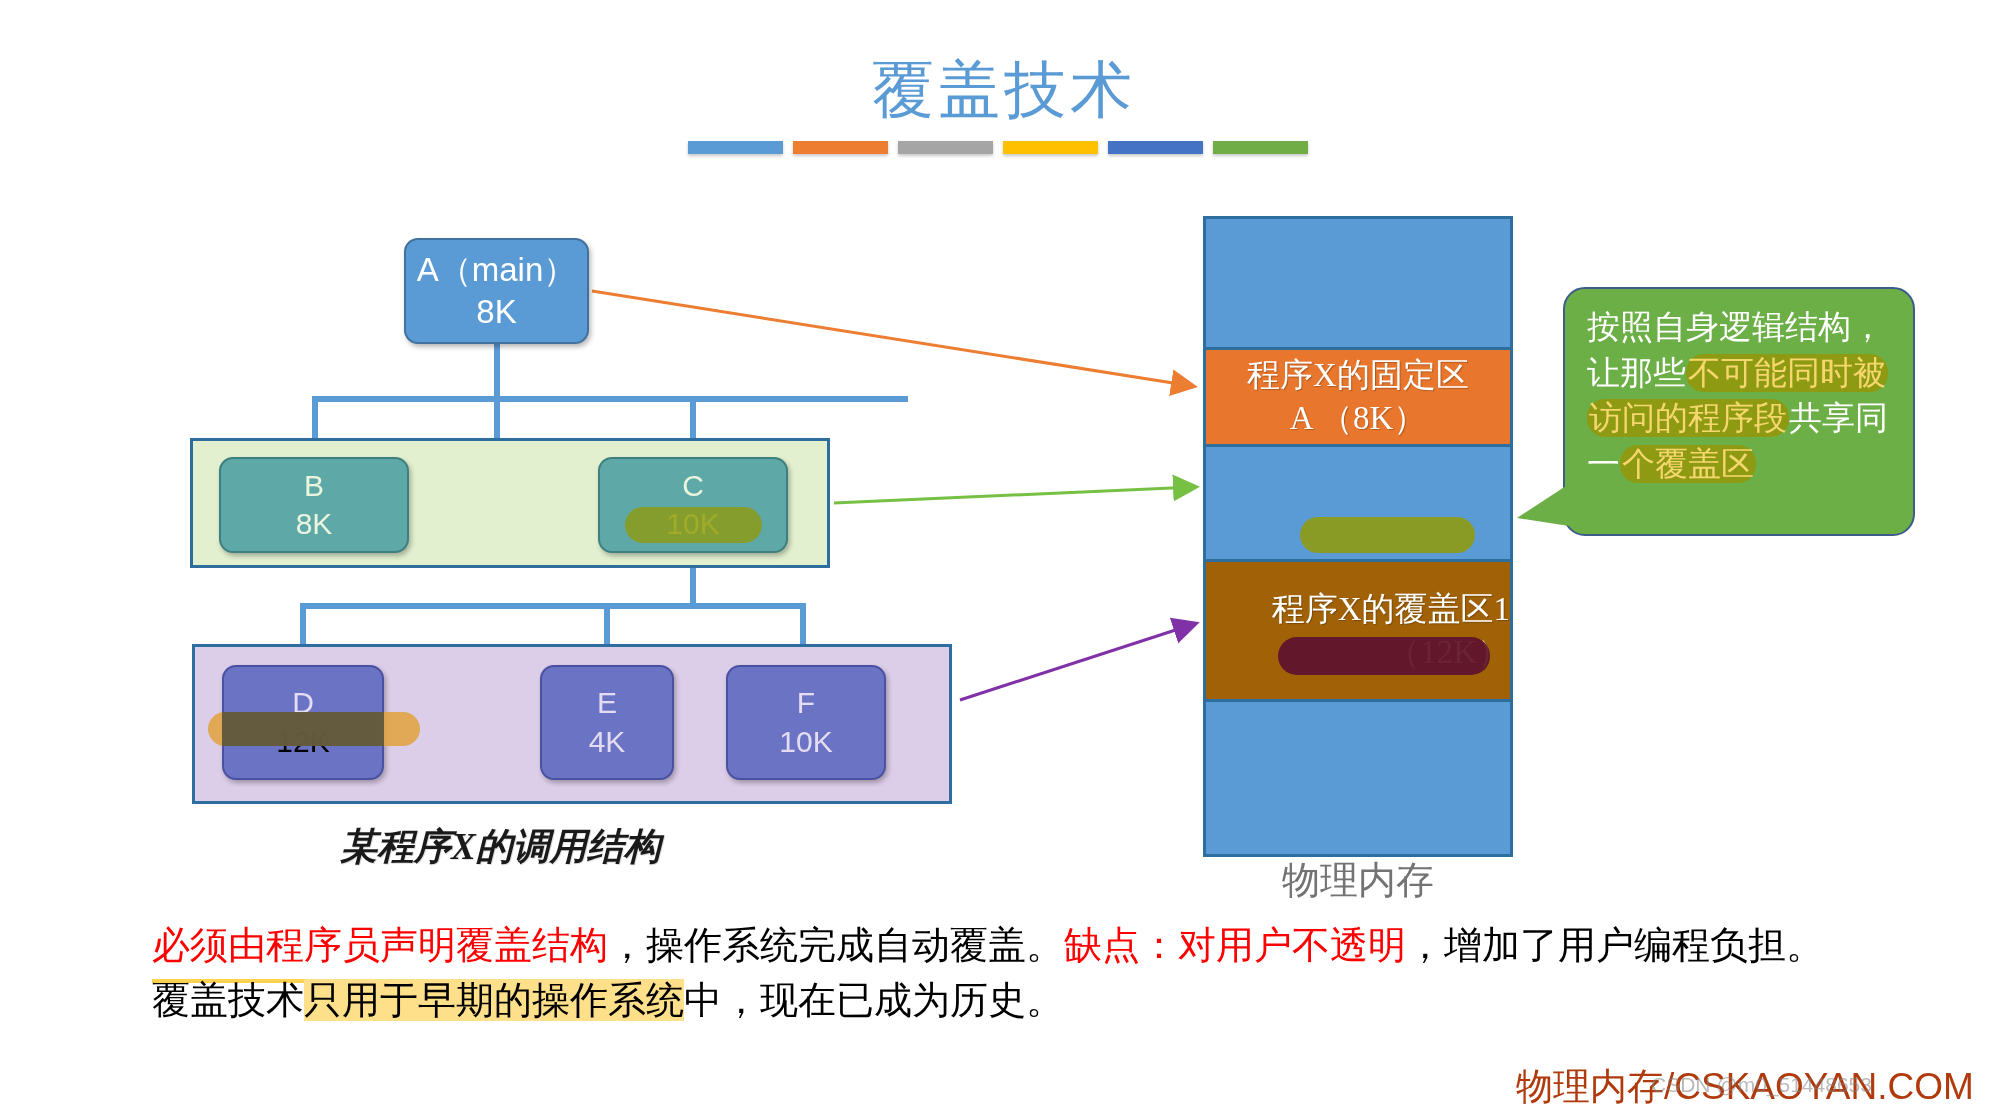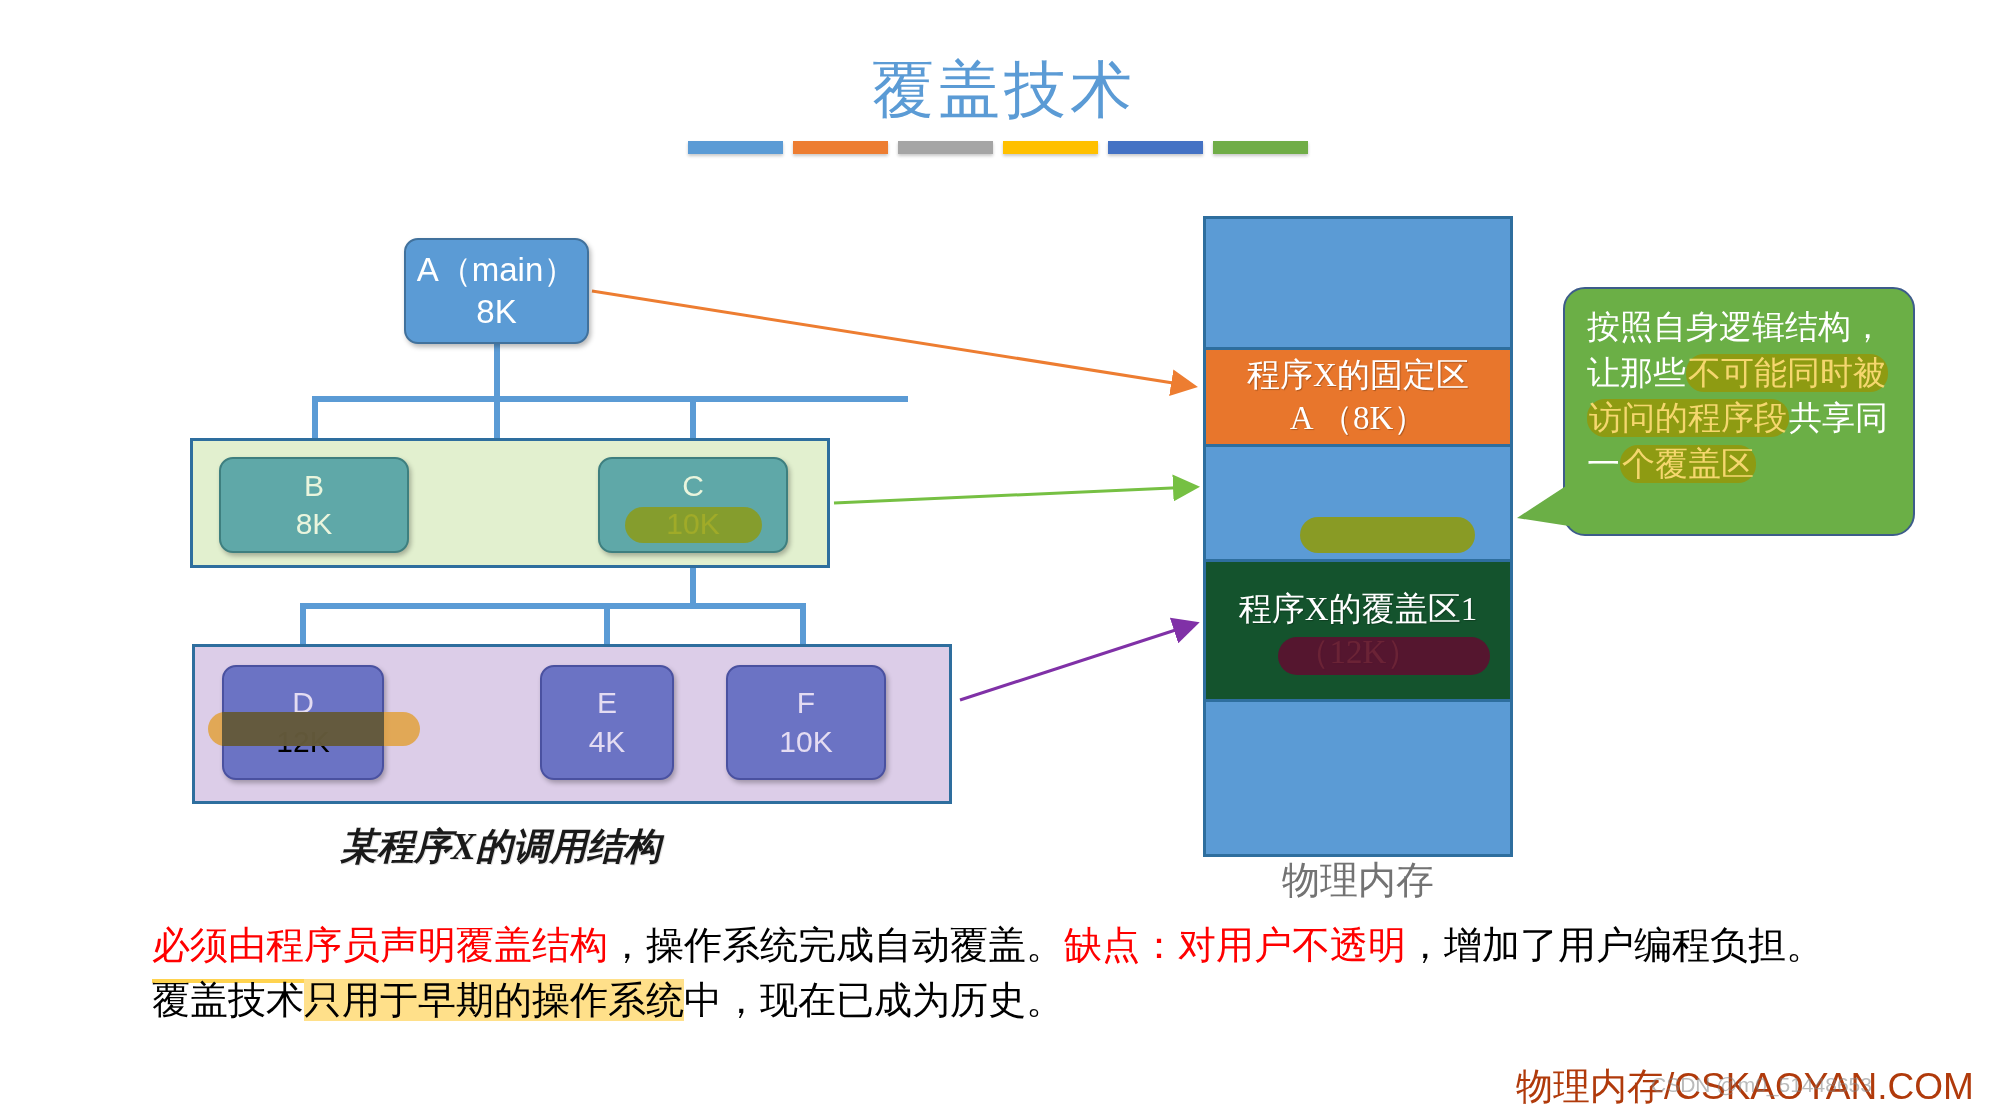--- a/index.html
+++ b/index.html
@@ -161,21 +161,21 @@
     color: #ffffff;
     font-family: "Liberation Serif", "DejaVu Serif", serif;
     font-size: 33px;
     line-height: 1.3;
     border-top: 3px solid #2E6E9E;
     border-bottom: 3px solid #2E6E9E;
     text-shadow: 1px 1px 1px rgba(0,0,0,0.25);
   }
   .mem-fixed   { top: 128px; height: 100px; background: #E8762C; }
   .mem-ov0     { top: 228px; height: 112px; background: #84CA3F; }
-  .mem-ov1     { top: 340px; height: 143px; background: #14532d; }
+  .mem-ov1     { top: 340px; height: 143px; background: #a16207; align-items: flex-end; }
   .mem-line2 { position: relative; white-space: nowrap; }
   .mem-hl {
     position: absolute;
     border-radius: 22px;
     z-index: 5;
   }
   .hl-ov0 { left: 1300px; top: 517px; width: 175px; height: 36px; background: #8E9B12; opacity: .9; }
   .hl-ov1 { left: 1278px; top: 637px; width: 212px; height: 38px; background: #5C1030; opacity: .9; }
   .mem-ov0 .mem-line2, .mem-ov1 .mem-line2 { z-index: 6; color: #F5D76E; }
 

